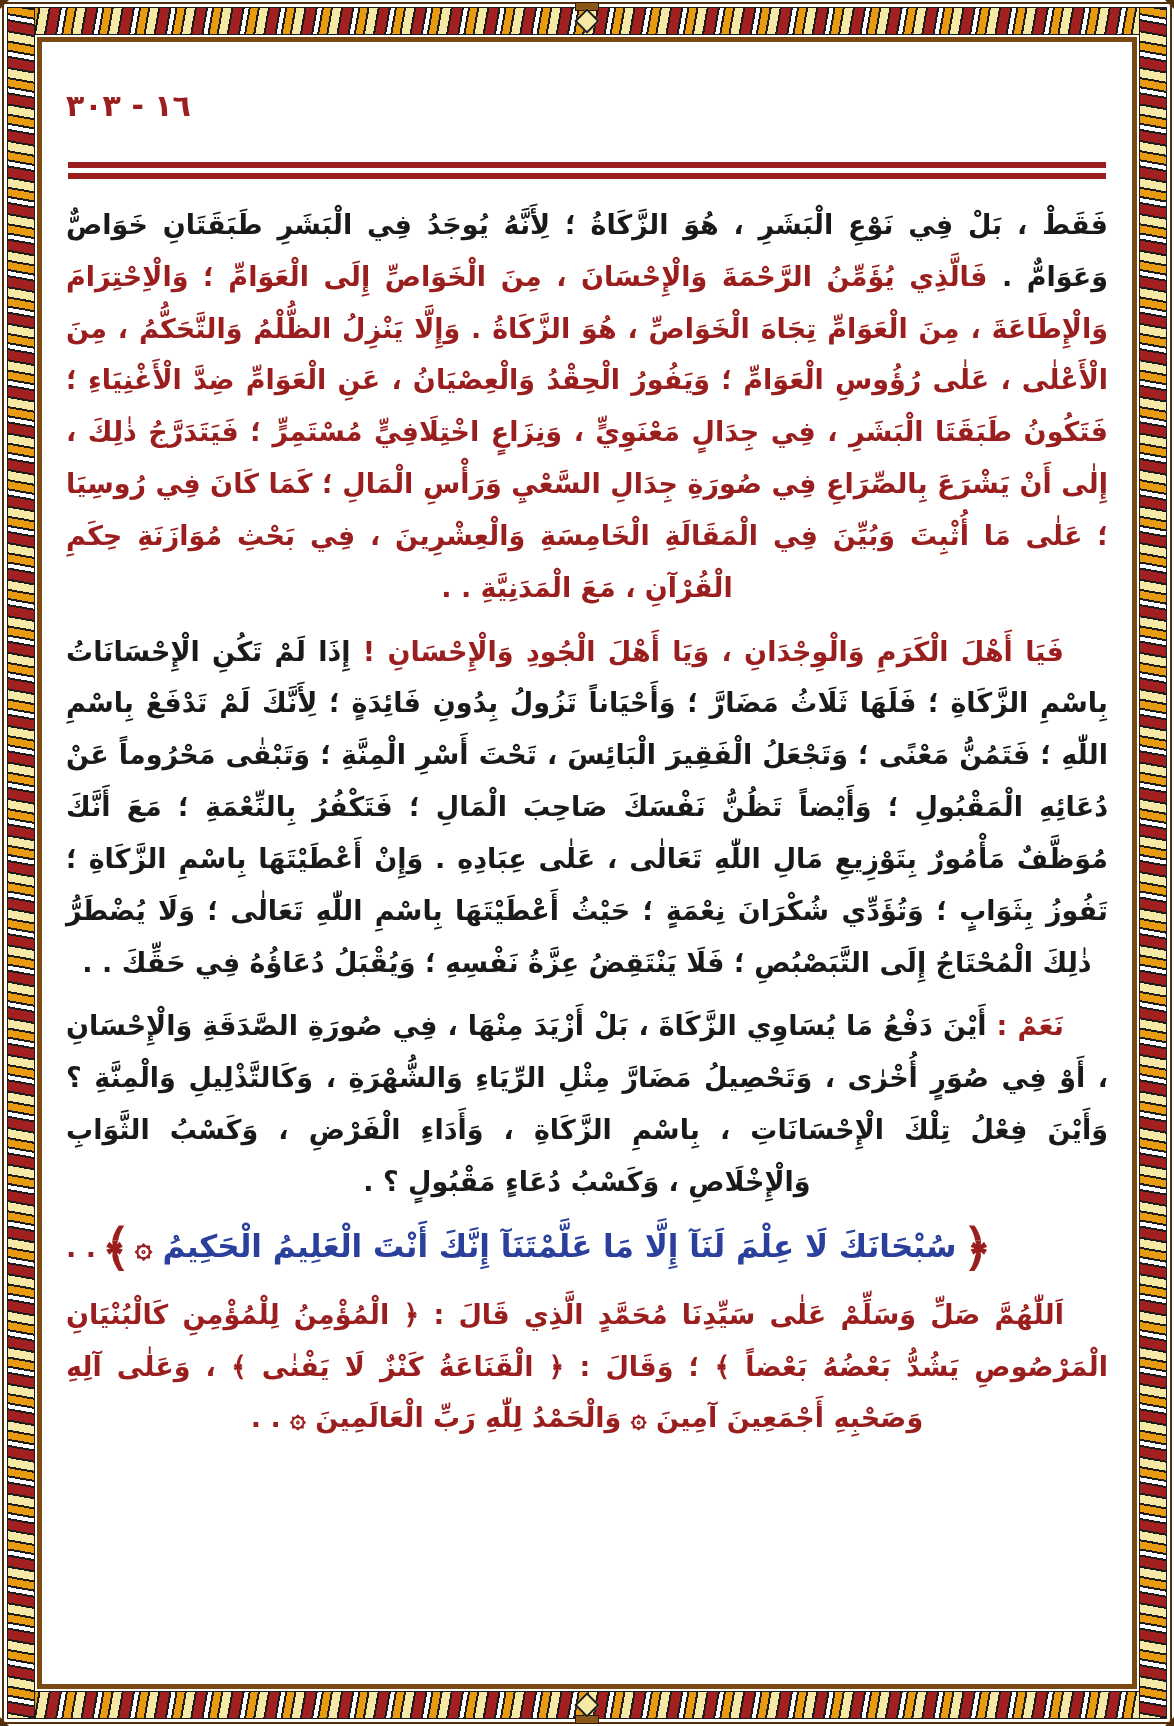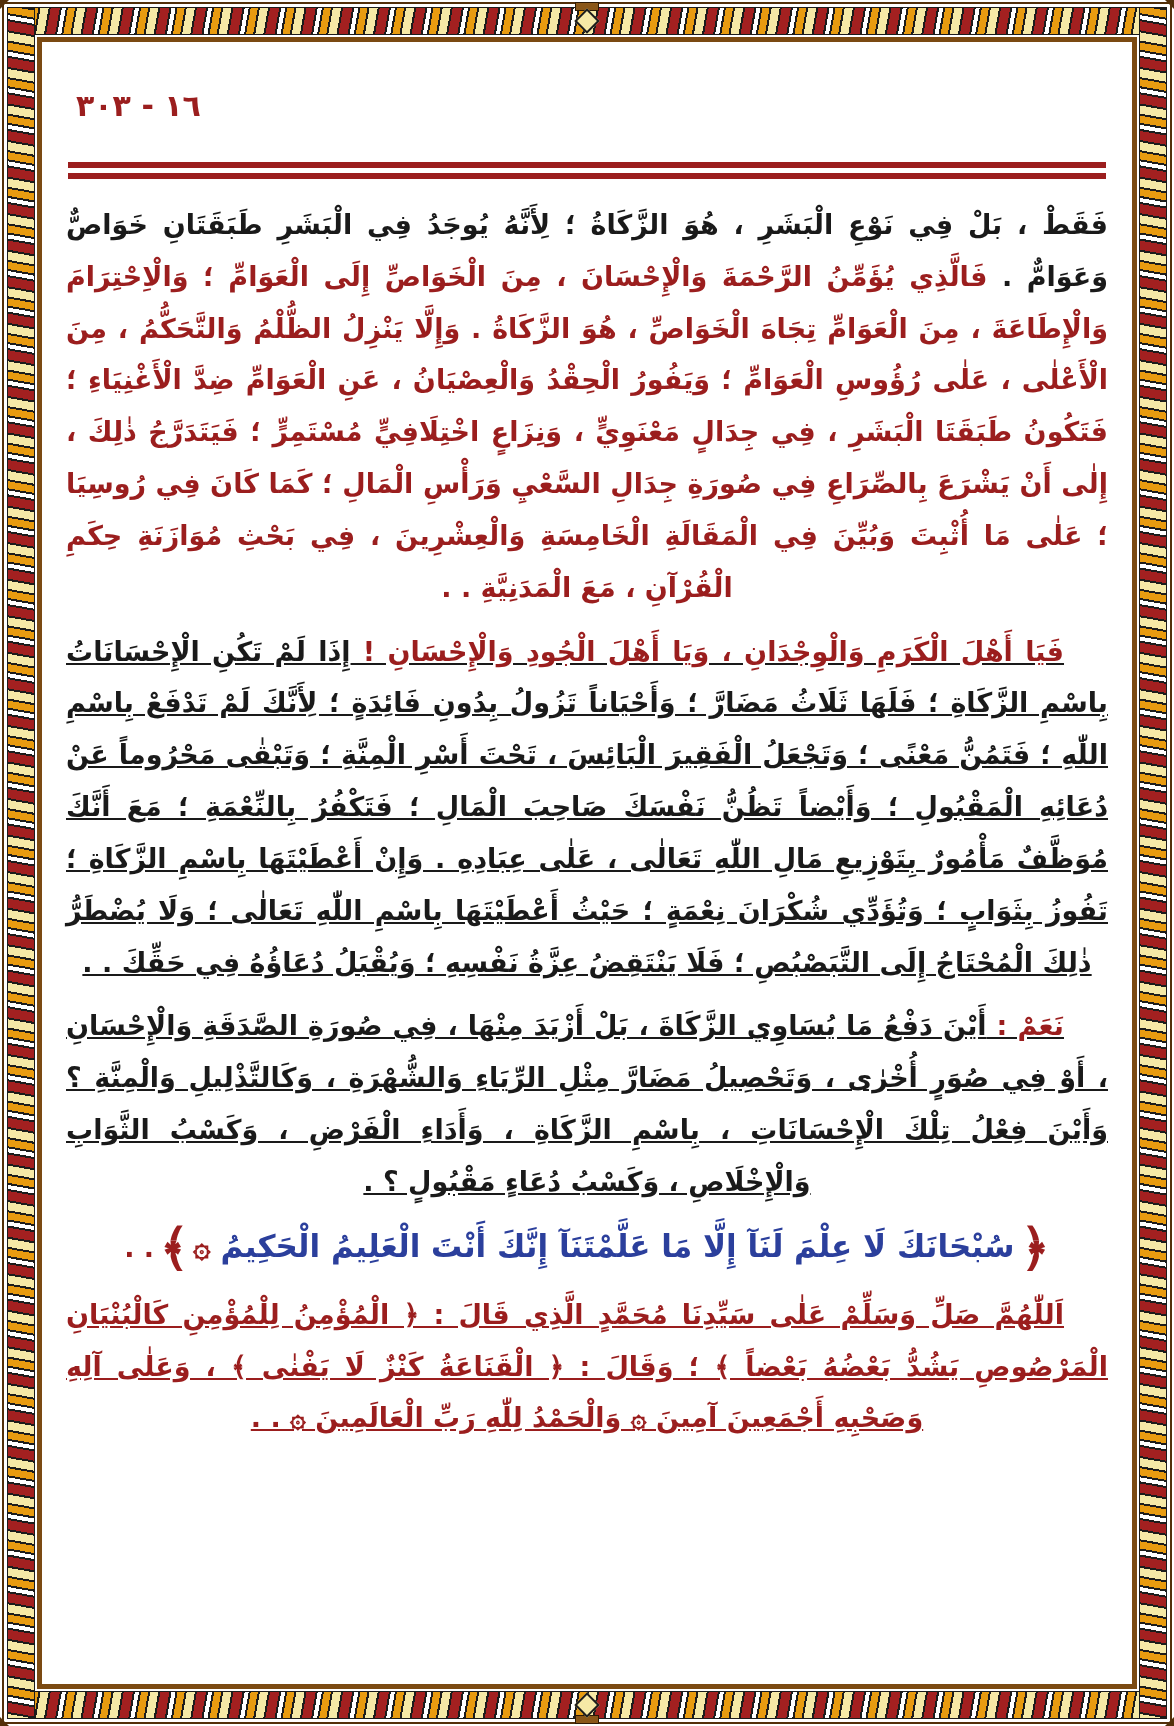--- a/index.html
+++ b/index.html
@@ -49,33 +49,33 @@
   .diamond-bottom{bottom:12px;}
   .corner-tick{position:absolute;width:9px;height:9px;background:#53300A;}
   .ct-tl{top:0;left:0;clip-path:polygon(0 0,100% 0,0 100%);}
   .ct-tr{top:0;right:0;clip-path:polygon(0 0,100% 0,100% 100%);}
   .ct-bl{bottom:0;left:0;clip-path:polygon(0 0,0 100%,100% 100%);}
   .ct-br{bottom:0;right:0;clip-path:polygon(100% 0,0 100%,100% 100%);}
 
   
   .content{position:absolute;inset:42px;padding:24px 24px 0;direction:rtl;}
   .header{position:relative;height:66px;margin-top:12px;}
-  .page-number{position:absolute;left:10px;top:10px;font-size:30px;font-weight:bold;
+  .page-number{position:absolute;left:0;top:10px;font-size:30px;font-weight:bold;
     color:var(--red);letter-spacing:2px;}
   .title{text-align:center;font-size:38px;font-weight:bold;color:var(--red);}
   .rule{height:5px;border-top:6px solid var(--red);border-bottom:6px solid var(--red);
     margin:18px 2px 20px;}
 
   .para{margin:0 0 12px;font-size:27px;line-height:1.92;font-weight:bold;
     color:var(--ink);text-align:justify;}
   .center-last{text-align-last:center;}
-  .indent{text-indent:44px;text-decoration:underline;}
+  .indent{text-indent:44px;}
   .red{color:var(--red);}
 
-  .verse{text-align:center;margin:12px 0 16px;font-weight:bold;}
+  .verse{text-align:left;margin:12px 0 16px;font-weight:bold;}
   .verse .bracket{font-size:50px;color:var(--red);vertical-align:-8px;line-height:1;}
   .verse .vtext{font-size:31px;color:var(--blue);line-height:1.7;margin:0 6px;}
   .verse .rosette{font-size:30px;color:var(--red);margin:0 4px;}
   .verse .trailer{font-size:27px;color:var(--red);}
 </style>
 </head>
 <body>
 
 <div class="page">
 

